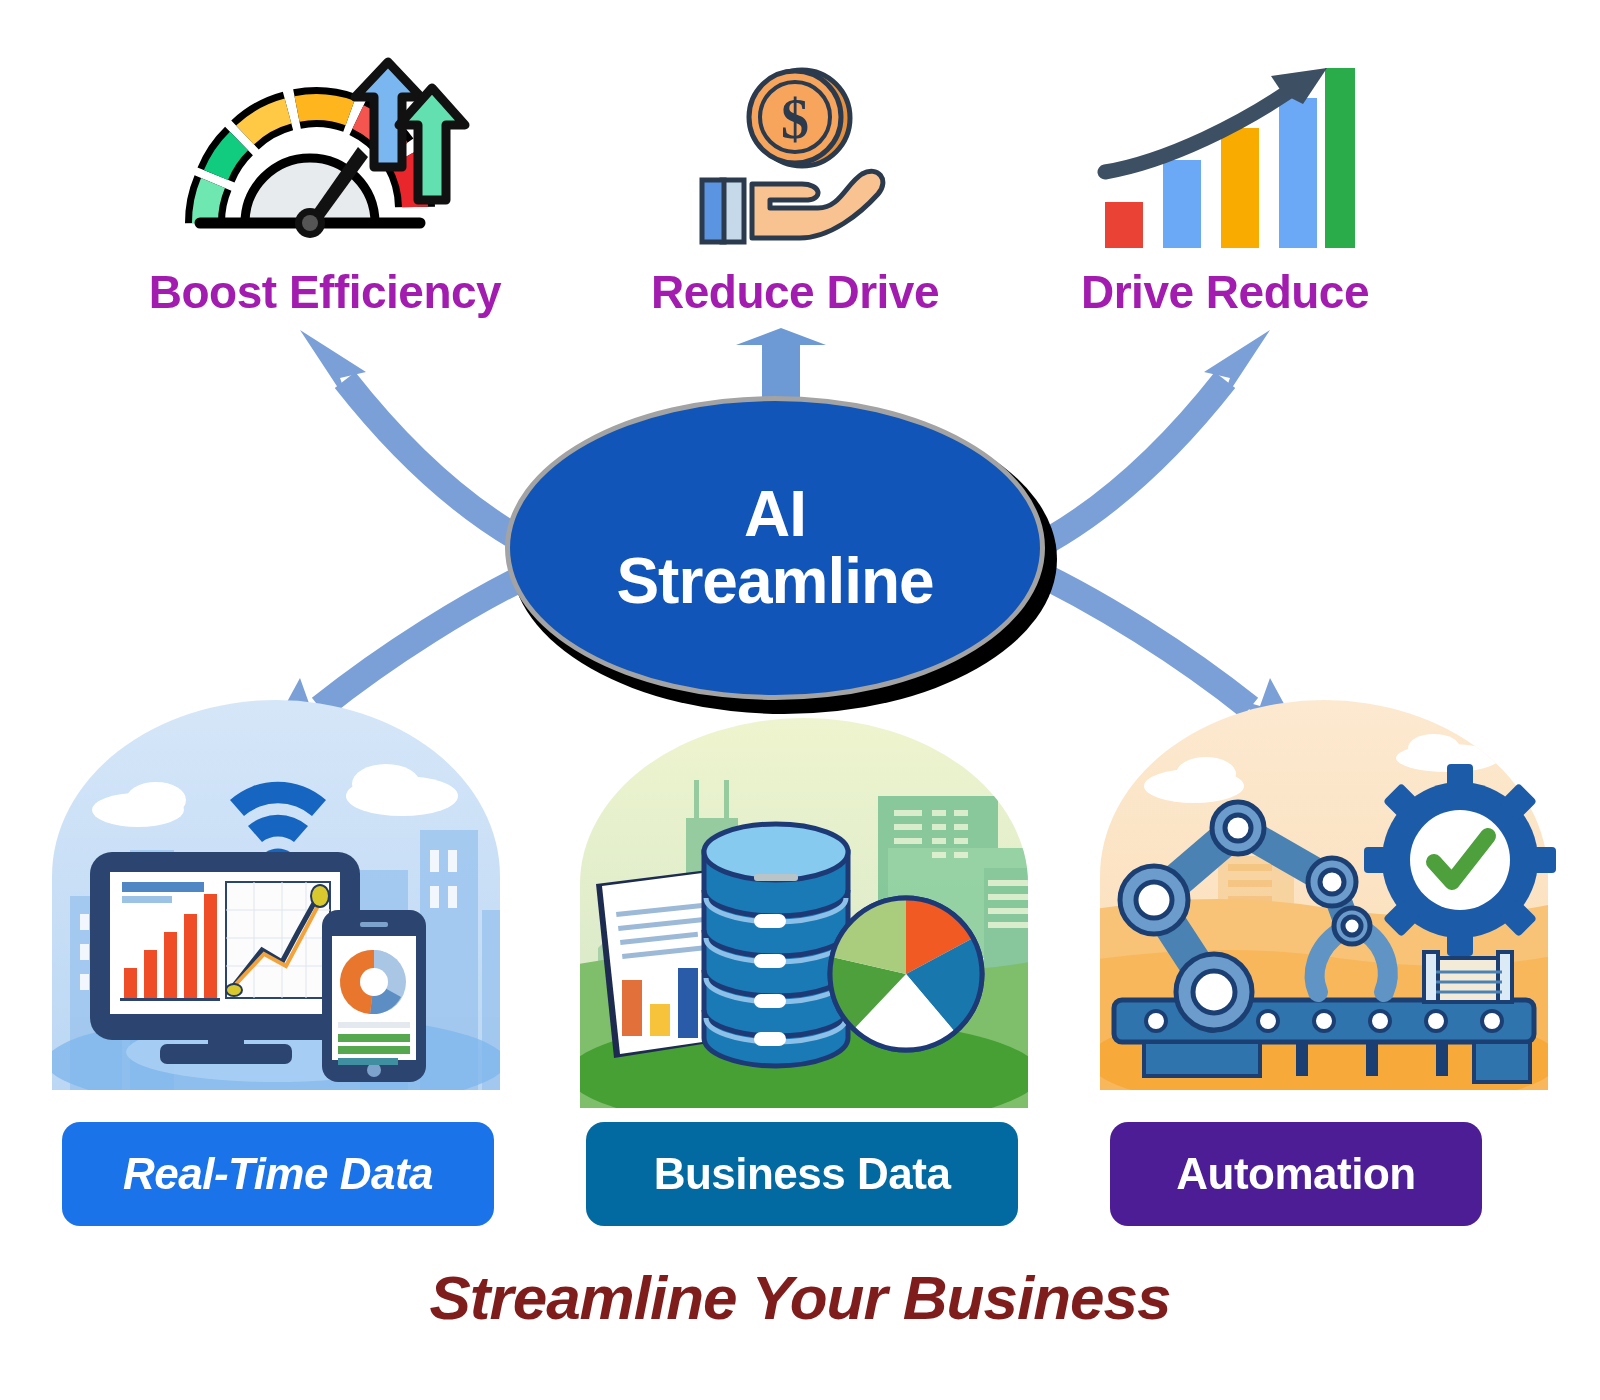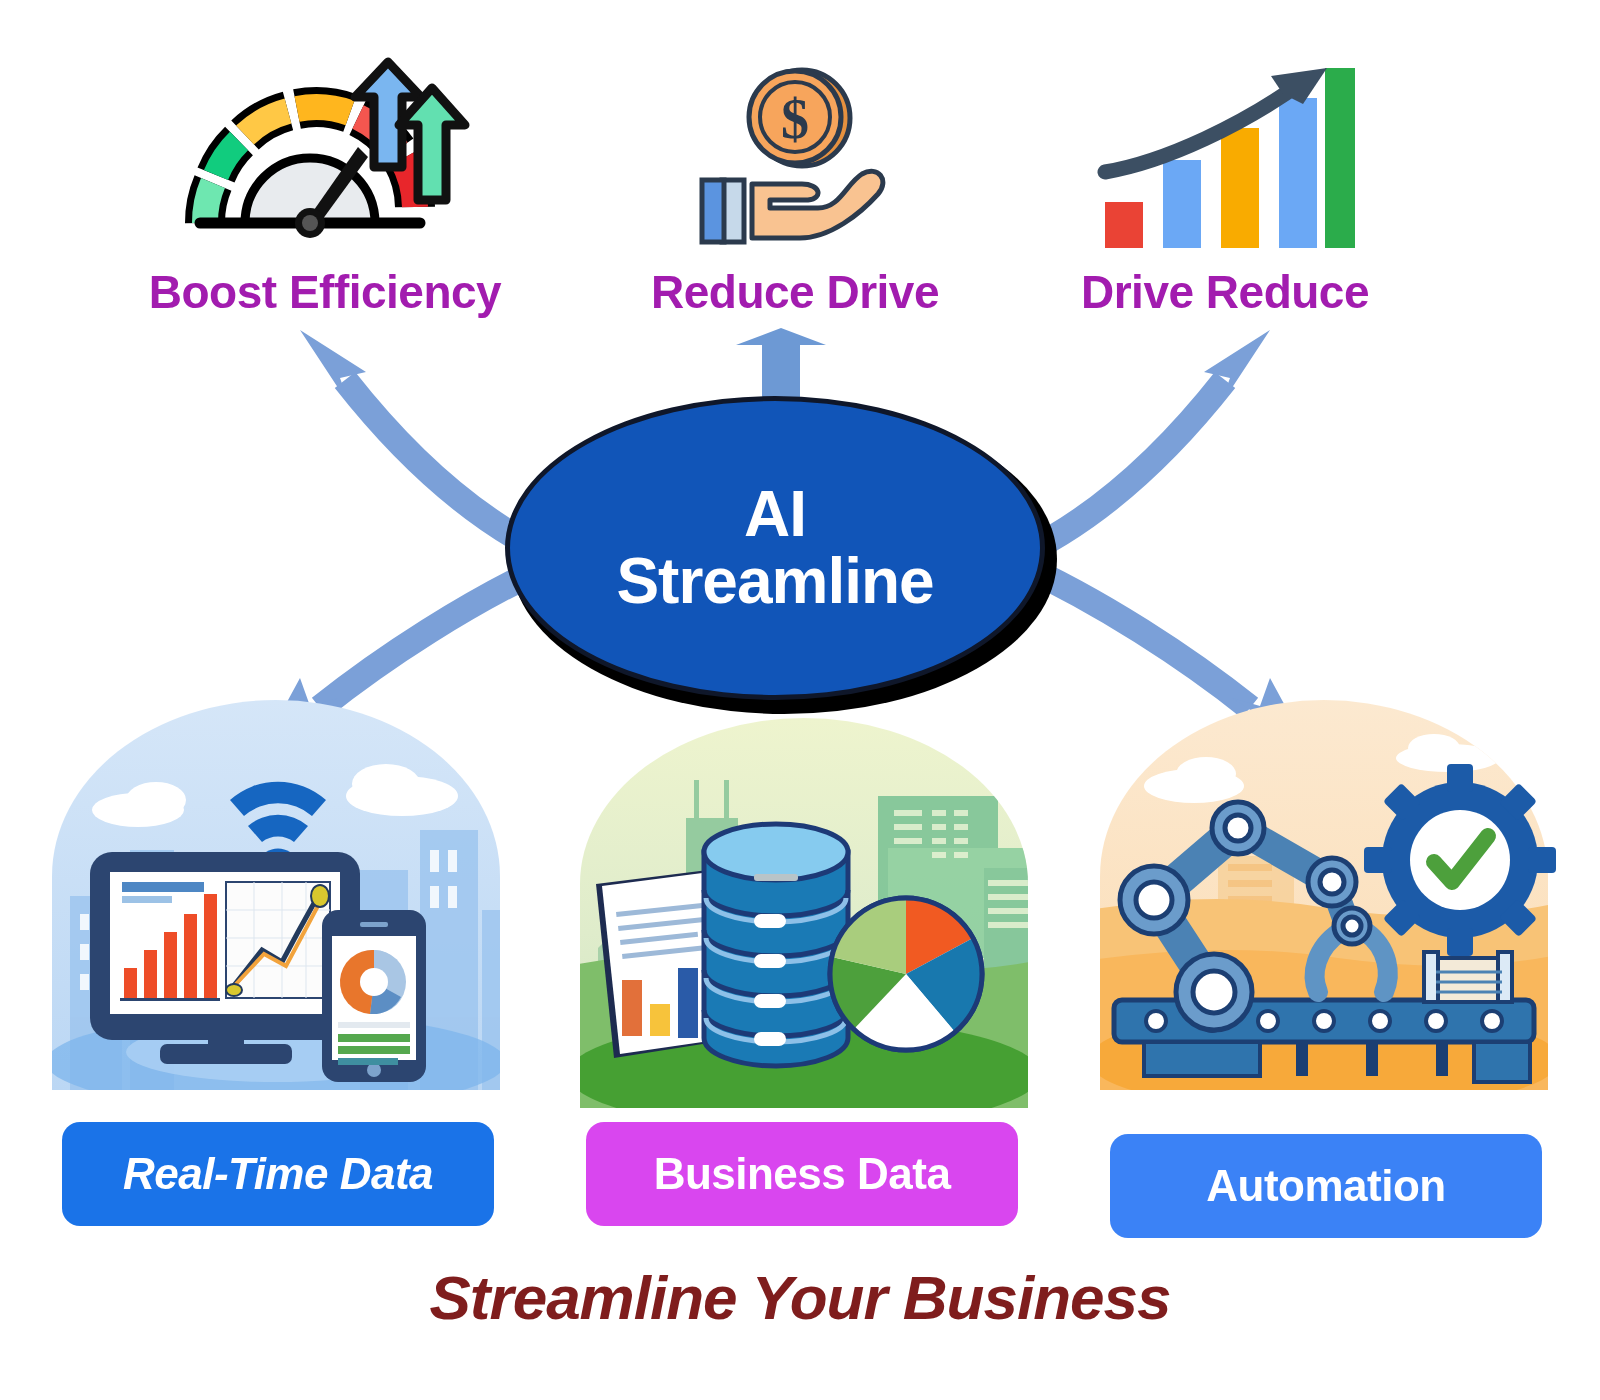--- a/index.html
+++ b/index.html
@@ -41,21 +41,21 @@
     position: absolute; left: 6px; top: 8px;
     width: 546px; height: 310px;
     border-radius: 50%;
     background: #000000;
   }
   #center-ellipse {
     position: absolute; left: 0; top: 0;
     width: 540px; height: 304px;
     border-radius: 50%;
     background: #1155b8;
-    border: 5px solid #0f172a;
+    border: 5px solid #a3a3a3;
     box-sizing: border-box;
     display: flex; align-items: center; justify-content: center;
   }
   #center-label {
     color: #ffffff;
     font-weight: bold;
     font-size: 64px;
     line-height: 1.05;
     text-align: center;
     letter-spacing: -1px;
@@ -379,21 +379,21 @@
         <circle r="76" fill="#ffffff" stroke="#1d3a77" stroke-width="5"></circle>
         <path d="M 0 0 L 0 -76 A 76 76 0 0 1 67 -36 Z" fill="#f15a22"></path>
         <path d="M 0 0 L 67 -36 A 76 76 0 0 1 49 58 Z" fill="#1878ae"></path>
         <path d="M 0 0 L 49 58 A 76 76 0 0 1 -52 55 Z" fill="#ffffff"></path>
         <path d="M 0 0 L -52 55 A 76 76 0 0 1 -74 -17 Z" fill="#4da03c"></path>
         <path d="M 0 0 L -74 -17 A 76 76 0 0 1 0 -76 Z" fill="#a9cd7d"></path>
         <circle r="76" fill="none" stroke="#1d3a77" stroke-width="5"></circle>
       </g>
     </svg>
   </div>
-  <div class="pill" style="left:586px;top:1122px;width:432px;background:#d946ef;">
+  <div class="pill" style="left:586px;top:1122px;width:432px;background:#0369a1;">
     <span>Business Data</span>
   </div>
 
   <div class="panel" style="left:1078px;top:700px;">
     <svg class="panel-art" width="492" height="390" viewBox="0 0 492 390">
       <defs>
         <linearGradient id="bgOrange" x1="0" y1="0" x2="0" y2="1">
           <stop offset="0%" stop-color="#fce9d0"></stop>
           <stop offset="100%" stop-color="#fbdcb4"></stop>
         </linearGradient>
@@ -485,21 +485,21 @@
         <circle cx="254" cy="182" r="12" fill="#ffffff"></circle>
         <circle cx="136" cy="292" r="38" fill="#6b9ccb"></circle>
         <circle cx="136" cy="292" r="21" fill="#ffffff"></circle>
         <path d="M 262 232 C 238 248 232 274 240 292" stroke-width="20" stroke="#5f94c4" fill="none" stroke-linecap="round"></path>
         <path d="M 288 232 C 310 248 314 274 306 292" stroke-width="20" stroke="#5f94c4" fill="none" stroke-linecap="round"></path>
         <circle cx="274" cy="226" r="18" fill="#6b9ccb"></circle>
         <circle cx="274" cy="226" r="9" fill="#ffffff"></circle>
       </g>
     </svg>
   </div>
-  <div class="pill" style="left:1110px;top:1122px;width:432px;background:#3b82f6;margin-top:12px;">
+  <div class="pill" style="left:1110px;top:1122px;width:372px;background:#4c1d95;">
     <span>Automation</span>
   </div>
 
   <div id="center-node">
     <div id="center-ellipse-shadow"></div>
     <div id="center-ellipse">
       <div id="center-label">
         <span>AI</span><br>
         <span>Streamline</span>
       </div>

